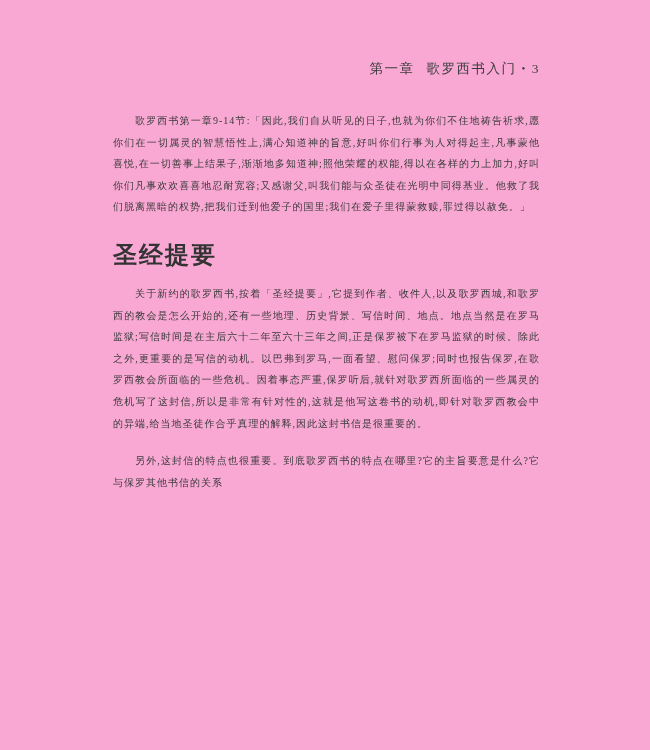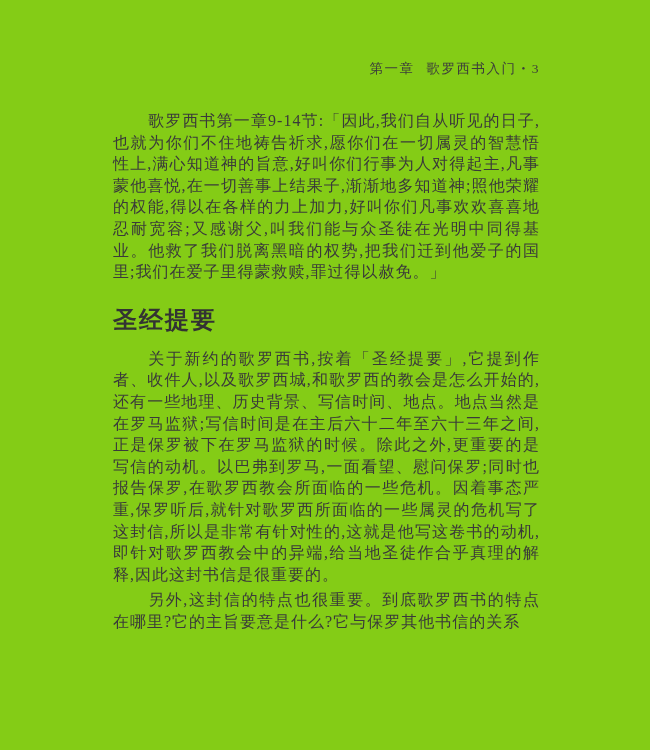--- a/index.html
+++ b/index.html
@@ -12,41 +12,41 @@
     height: 750px;
     font-family: "Liberation Serif", "DejaVu Serif", serif;
     color: #3a3a3a;
     overflow: hidden;
   }
   .page {
     box-sizing: border-box;
     width: 650px;
     height: 750px;
     padding: 60px 110px 0 113px;
-    background: #84cc16;
+    background: #f9a8d4;
   }
   .running-header {
     text-align: right;
     font-size: 13.5px;
     line-height: 16px;
     letter-spacing: 1.5px;
     color: #3c3c3c;
     white-space: nowrap;
   }
   .running-header .chapter {
     margin-right: 12px;
   }
   .running-header .sep {
     margin: 0 5px;
     font-size: 11px;
     vertical-align: 1px;
   }
   .body-text p {
     margin: 0;
-    font-size: 16px;
+    font-size: 10px;
     line-height: 21.6px;
     letter-spacing: 1px;
     text-align: justify;
     text-justify: inter-ideograph;
     text-indent: 2.2em;
     color: #3a3a3a;
   }
   p.scripture {
     margin-top: 33px;
   }
@@ -56,21 +56,21 @@
     font-weight: bold;
     line-height: 20px;
     letter-spacing: 2px;
     color: #333333;
     text-indent: 0;
   }
   p.para-first {
     margin-top: 18px;
   }
   p.para-next {
-    margin-top: 4px;
+    margin-top: 16px;
   }
 </style>
 </head>
 <body>
 
 <div class="page">
 
   <div class="running-header">
     <span class="chapter">第一章</span><span>歌罗西书入门</span><span class="sep">•</span><span>3</span>
   </div>

